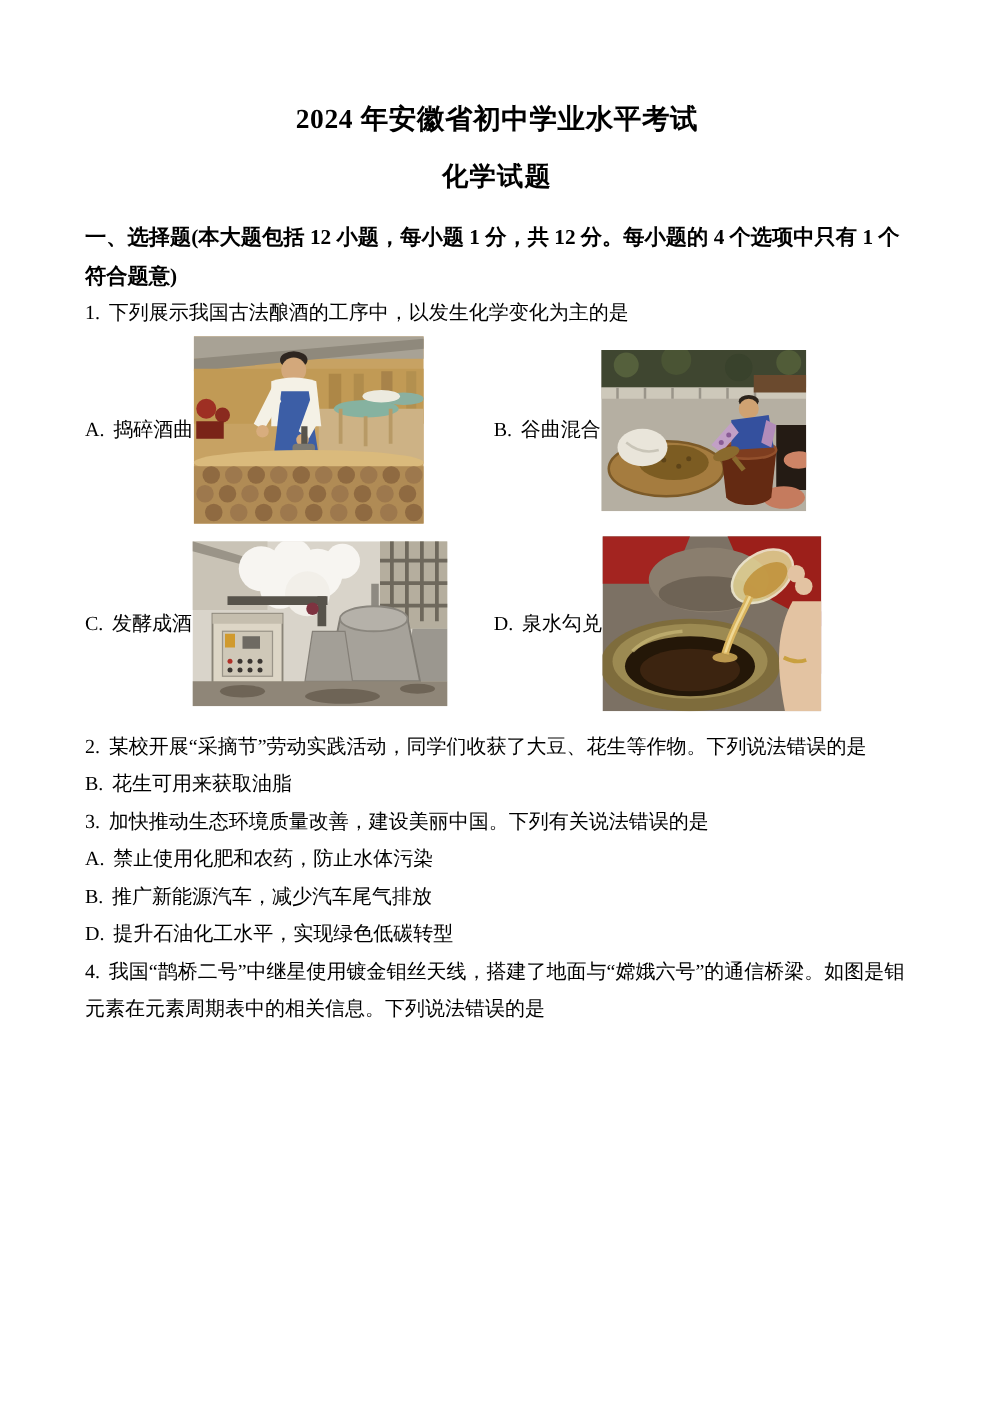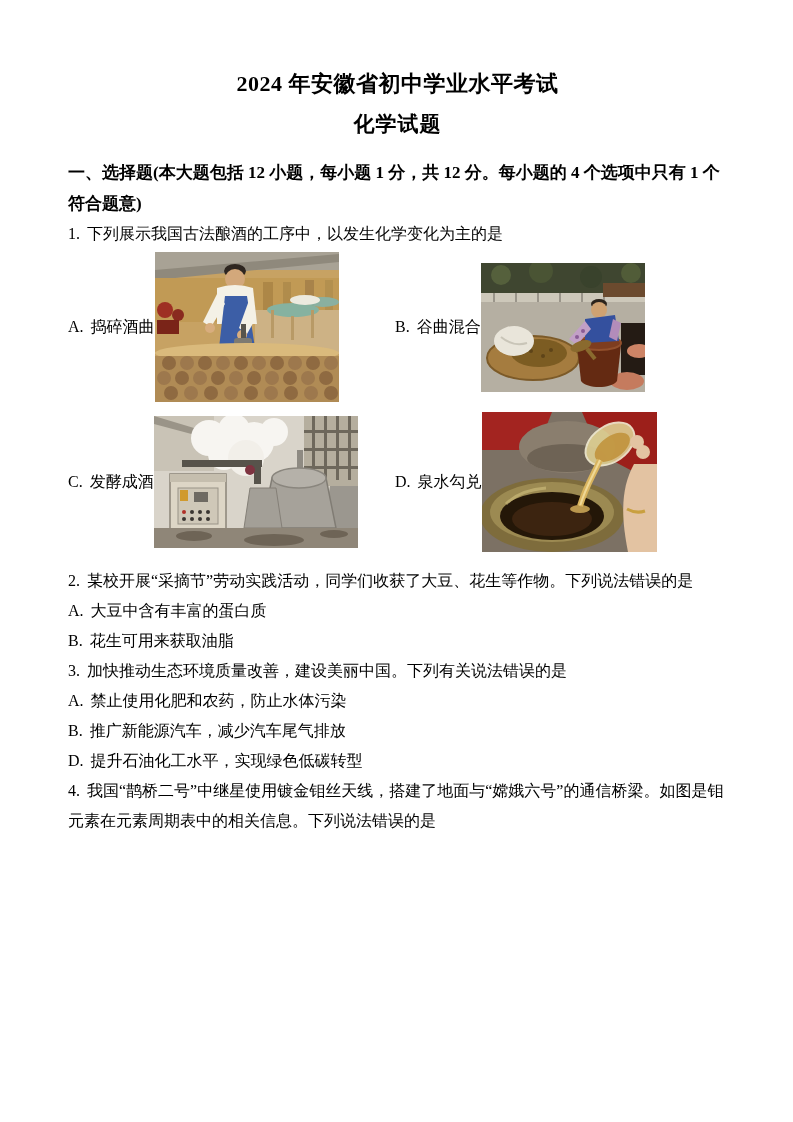--- a/index.html
+++ b/index.html
@@ -1,18 +1,18 @@
 <!DOCTYPE html>
 <html><head>
 <meta charset="utf-8">
 <style>
   html,body{margin:0;padding:0;background:#ffffff;}
   body{width:793px;height:1122px;color:#000;font-family:"Liberation Serif","DejaVu Serif",serif;overflow:hidden;}
   main{padding:64px 66px 0 68px;}
-  h1{font-size:22px;line-height:30px;font-weight:bold;text-align:center;margin:5px;letter-spacing:0.5px;}
+  h1{font-size:22px;line-height:30px;font-weight:bold;text-align:center;margin:16px;letter-spacing:0.5px;}
   h2{font-size:21px;line-height:30px;font-weight:bold;text-align:center;margin:10px 0 18px;letter-spacing:1px;}
   .section-header{font-size:17px;font-weight:bold;line-height:31px;margin:14px 0 0;}
   .qline{font-size:16px;line-height:30px;margin:0;}
   .qnum{margin-right:7px;}
   .qblock{margin:0;}
   .qblock.gap-top{margin-top:14px;}
   .img-row{display:flex;align-items:center;margin-top:3px;}
   .img-row.row2{margin-top:10px;text-align:center;}
   .cell{display:flex;align-items:center;}
   .cell.left{width:327px;}
@@ -216,21 +216,20 @@
         <path d="M152,52 C140,74 138,100 146,140 L175,140 175,52 Z" fill="#e3c3a2"></path>
         <circle cx="155" cy="30" r="7" fill="#e3c3a2"></circle>
           <circle cx="161" cy="40" r="7" fill="#e3c3a2"></circle>
         <path d="M145,97 q9,5 18,2" stroke="#c9a040" stroke-width="3" fill="none"></path>
       </svg>
     </div>
   </div>
 
   <div class="qblock gap-top">
     <p class="qline"><span class="qnum">2.</span><span>某校开展“采摘节”劳动实践活动，同学们收获了大豆、花生等作物。下列说法错误的是</span></p>
-    <p class="qline opt"><span class="qnum">A.</span><span>大豆中含有丰富的蛋白质</span></p>
     <p class="qline opt"><span class="qnum">B.</span><span>花生可用来获取油脂</span></p>
   </div>
 
   <div class="qblock">
     <p class="qline"><span class="qnum">3.</span><span>加快推动生态环境质量改善，建设美丽中国。下列有关说法错误的是</span></p>
     <p class="qline opt"><span class="qnum">A.</span><span>禁止使用化肥和农药，防止水体污染</span></p>
     <p class="qline opt"><span class="qnum">B.</span><span>推广新能源汽车，减少汽车尾气排放</span></p>
     <p class="qline opt"><span class="qnum">D.</span><span>提升石油化工水平，实现绿色低碳转型</span></p>
   </div>
 

